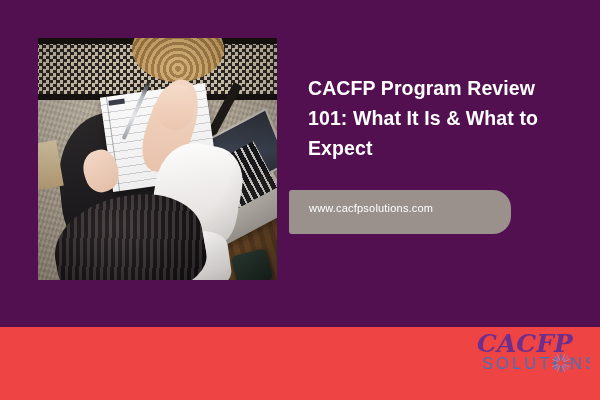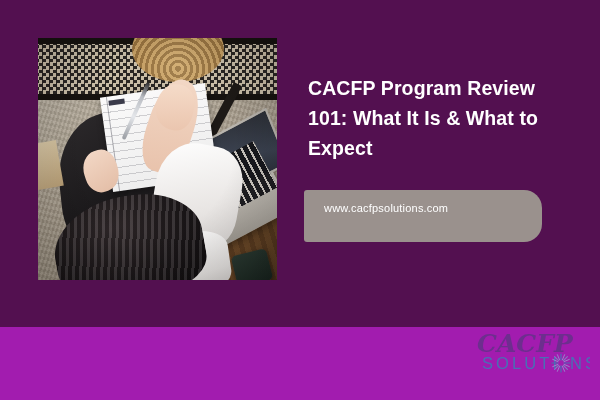--- a/index.html
+++ b/index.html
@@ -8,21 +8,21 @@
     background: #ffffff;
   }
   body {
     font-family: "Liberation Sans", sans-serif;
   }
   #canvas {
     position: relative;
     width: 600px;
     height: 400px;
     overflow: hidden;
-    background: #a21caf;
+    background: #ef4444;
   }
   
   #hero-band {
     position: absolute;
     left: 0;
     top: 0;
     width: 600px;
     height: 327px;
     background: #531050;
   }
@@ -212,27 +212,26 @@
     width: 262px;
     color: #ffffff;
     font-size: 19.5px;
     font-weight: bold;
     line-height: 30px;
     letter-spacing: .1px;
   }
   
   #url-pill {
     position: absolute;
-    left: 304px;
+    left: 289px;
     top: 190px;
     width: 222px;
-    height: 52px;
+    height: 44px;
     background: #9a918d;
     border-radius: 3px 18px 18px 3px;
-    padding-left: 16px;
   }
   #url-text {
     position: absolute;
     left: 20px;
     top: 0;
     height: 36px;
     line-height: 36px;
     color: #ffffff;
     font-size: 11px;
     letter-spacing: .2px;

